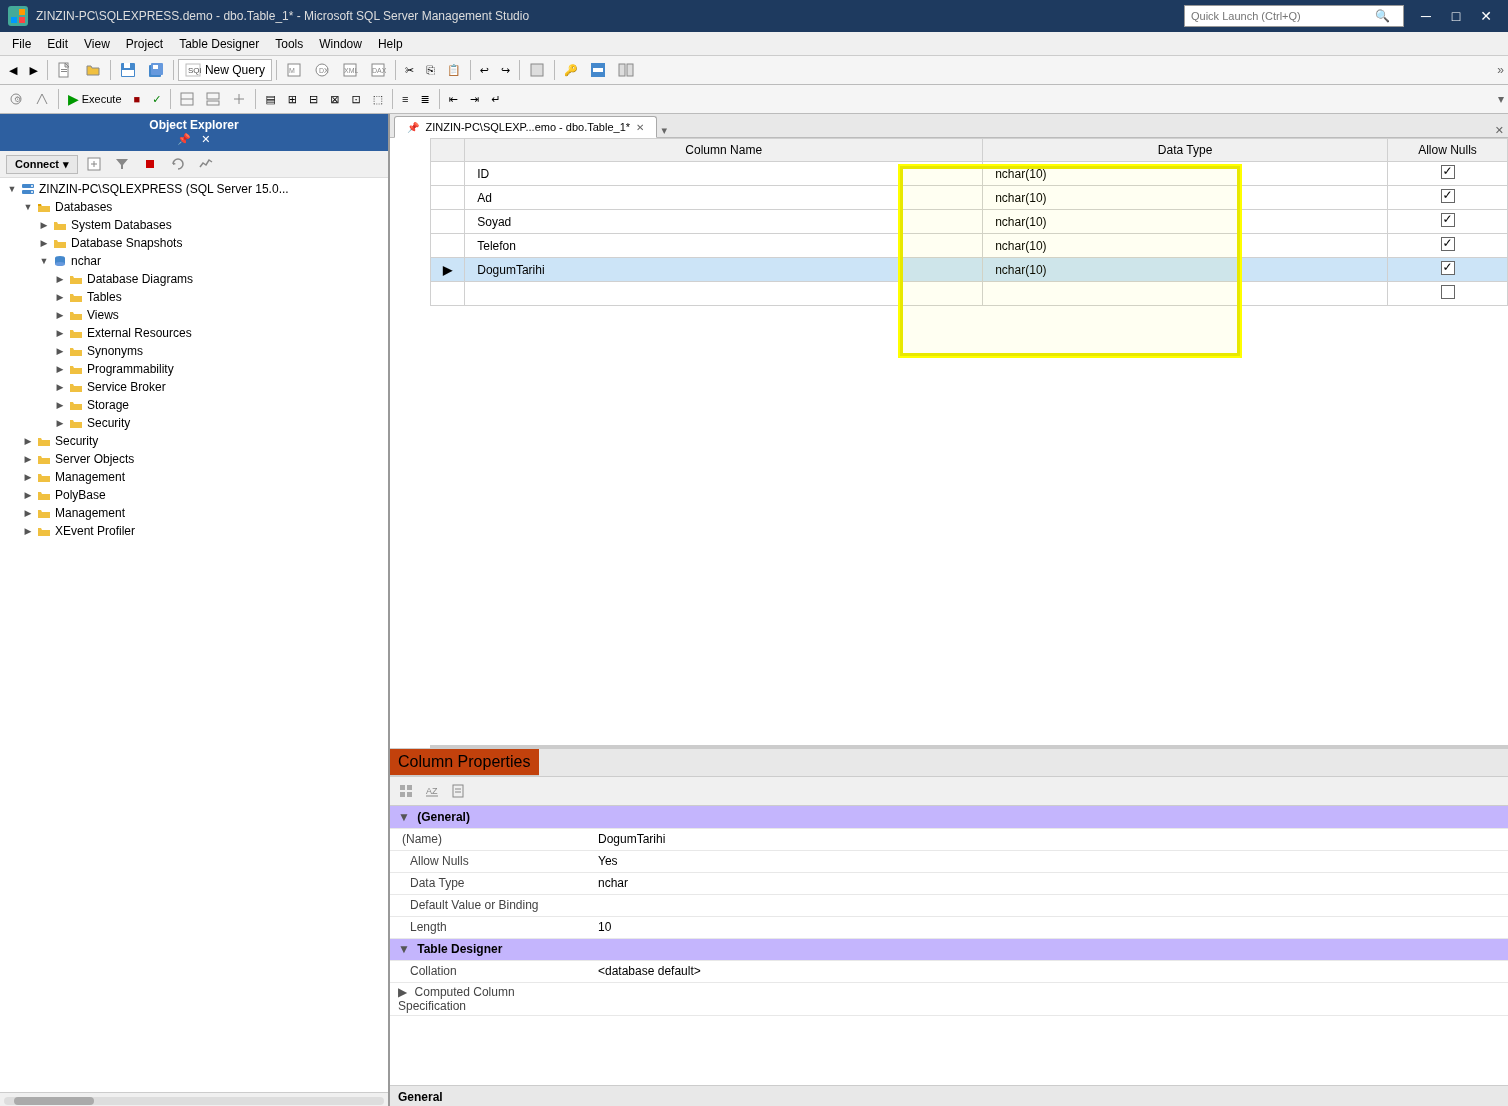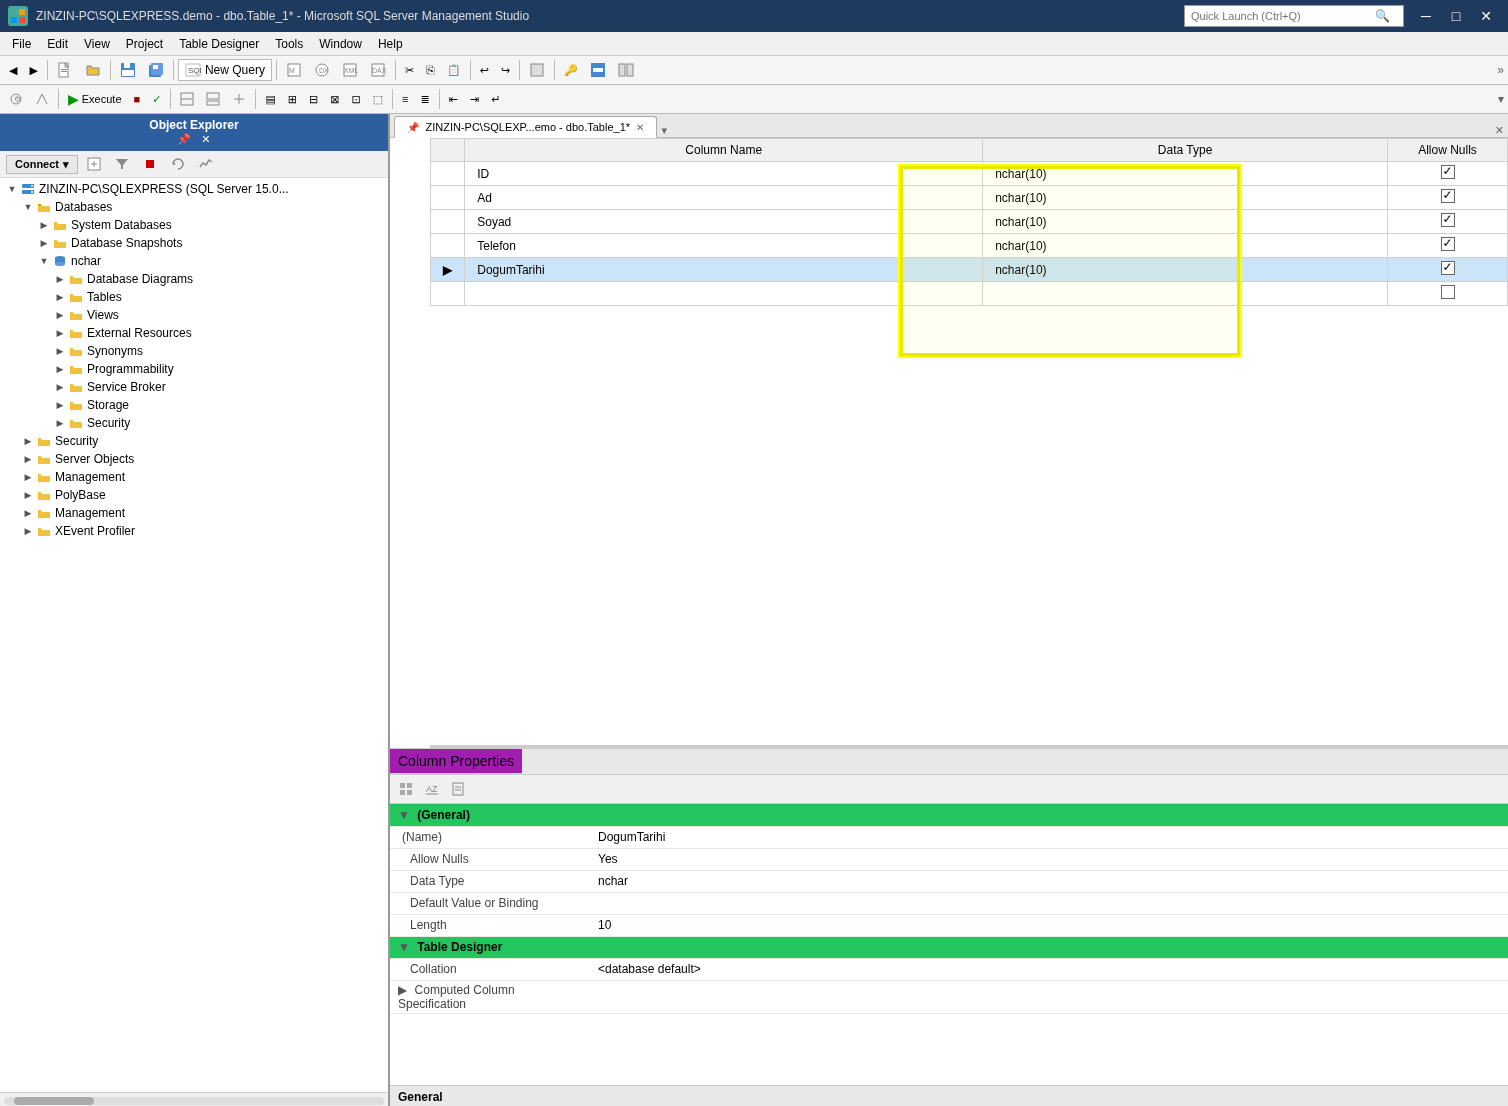--- a/index.html
+++ b/index.html
@@ -69,26 +69,26 @@
     .design-table .row-indicator { width: 20px; text-align: center; color: #555; }
     .highlight-box { position: absolute; border: 2px solid #ffff00; box-shadow: 0 0 0 2px #ffff00; pointer-events: none; }
 
     
     .check-cell { text-align: center; }
     .check-box { width: 14px; height: 14px; border: 1px solid #666; display: inline-block; position: relative; background: white; }
     .check-box.checked::after { content: '✓'; position: absolute; top: -2px; left: 1px; font-size: 12px; color: #000; }
 
     
     .col-props { background: #f5f5f5; border-top: 1px solid #ccc; height: 360px; display: flex; flex-direction: column; }
-    .col-props-header { background: #a21caf; border-bottom: 1px solid #ccc; padding: 4px 8px; font-size: 14px; }
+    .col-props-header { background: #c2410c; border-bottom: 1px solid #ccc; padding: 4px 8px; font-size: 16px; }
     .col-props-toolbar { background: #f0f0f0; border-bottom: 1px solid #ccc; padding: 2px 4px; display: flex; gap: 2px; }
     .col-props-content { flex: 1; overflow-y: auto; background: white; }
     .props-table { width: 100%; border-collapse: collapse; }
     .props-table td { border-bottom: 1px solid #e8e8e8; padding: 2px 8px; font-size: 12px; height: 22px; }
-    .props-table .section-header { background: #22c55e; font-weight: normal; }
+    .props-table .section-header { background: #c4b5fd; font-weight: normal; }
     .props-table .section-header td { padding: 3px 8px; }
     .props-label { color: #444; width: 200px; }
     .props-value { color: #000; }
     .section-toggle { color: #555; margin-right: 4px; }
   </style>
 </head>
 <body>
 
 <div class="title-bar">
   <div class="title-bar-left">

